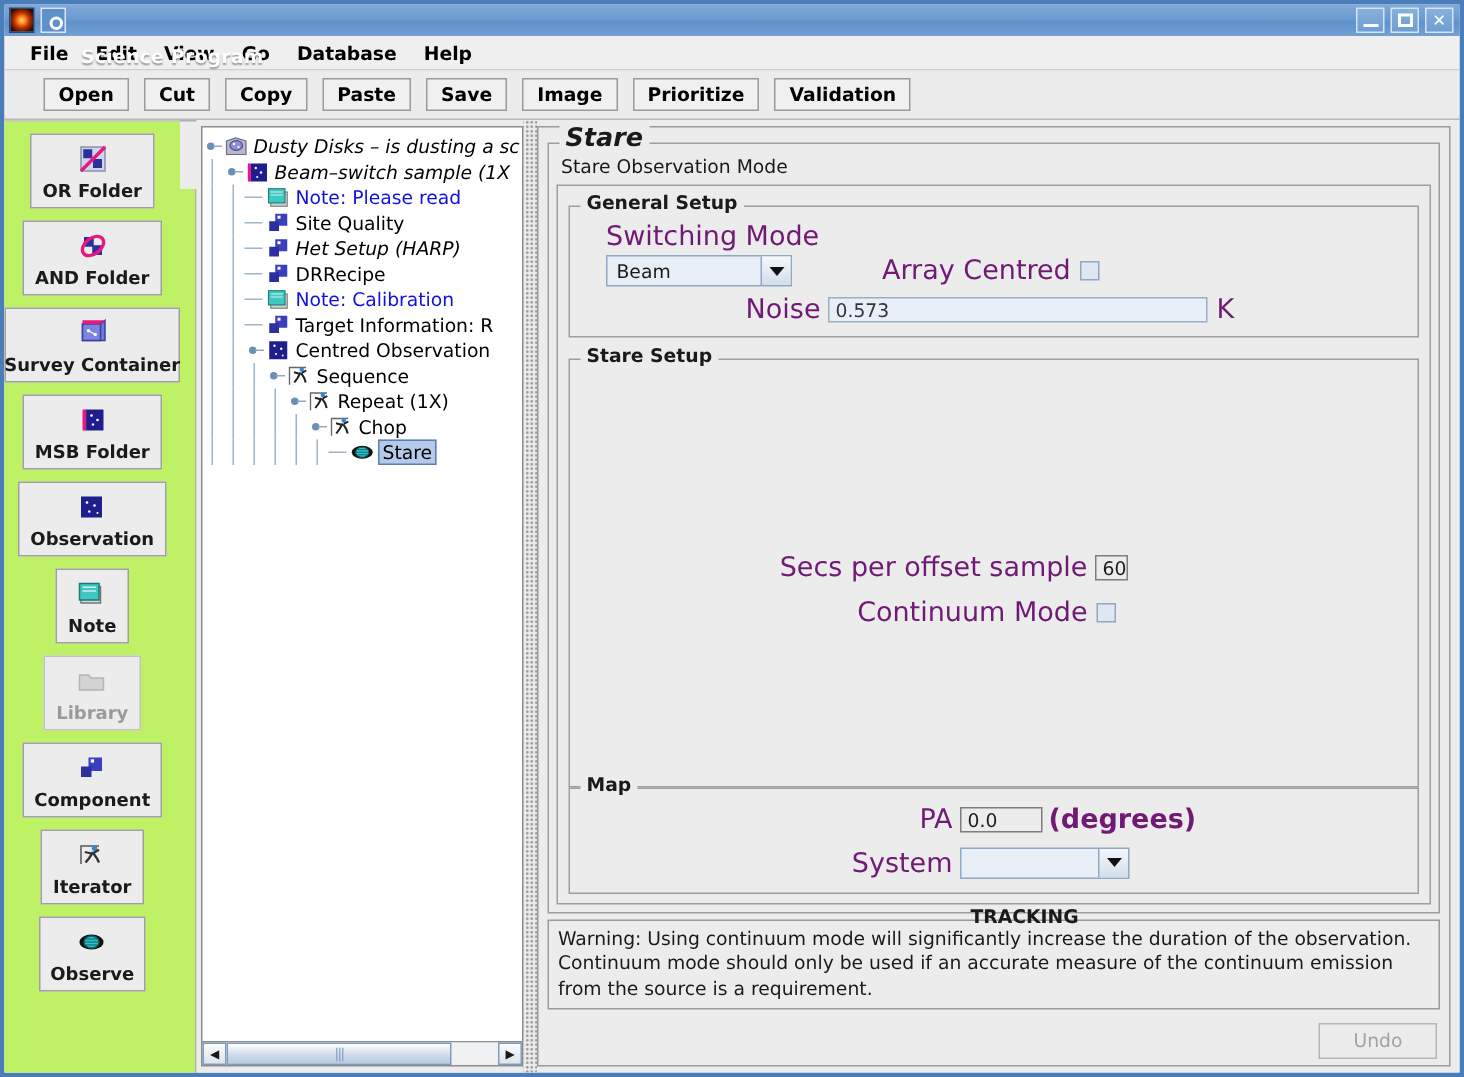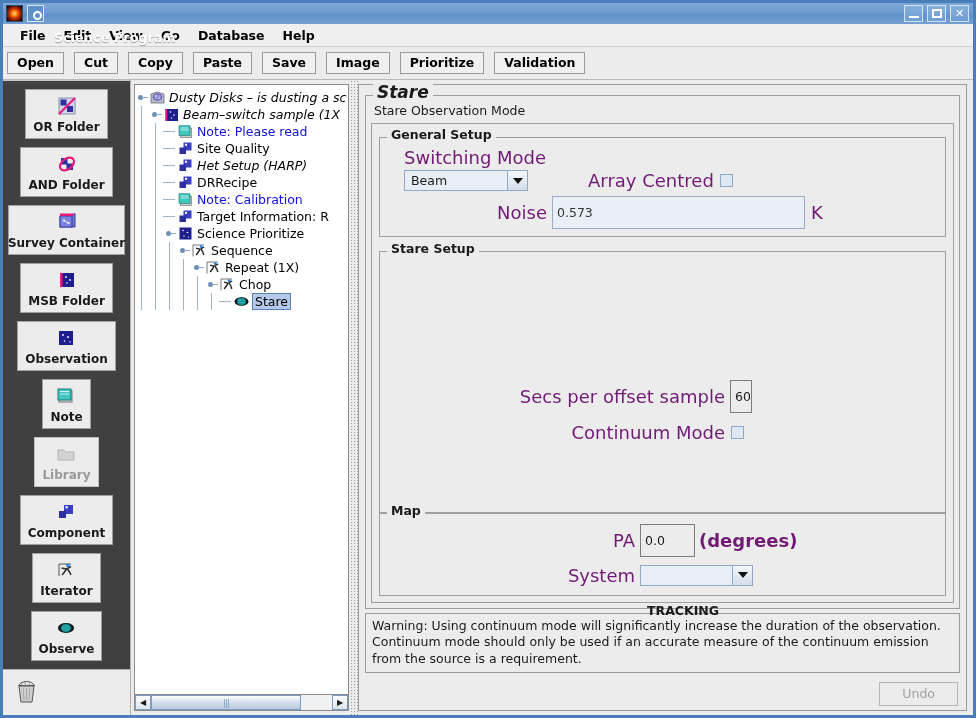--- a/index.html
+++ b/index.html
@@ -92,21 +92,21 @@
     color: #000;
     white-space: nowrap;
   }
 
   
   #toolbar {
     height: 32px; flex: 0 0 32px;
     background: #ececec;
     border-bottom: 1px solid #b8b8b8;
     display: flex; align-items: center;
-    padding-left: 4px;
+    padding-left: 26px;
     gap: 10px;
   }
   .tool-btn {
     border: 1px solid #9a9a9a;
     background: #f0f0f0;
     padding: 3px 9px 4px 9px;
     font-size: 12.5px;
     font-weight: bold;
     color: #000;
     line-height: 1.05;
@@ -118,23 +118,23 @@
     flex: 1 1 auto;
     display: flex;
     background: #ececec;
     min-height: 0;
     position: relative;
   }
 
   
   #palette {
     width: 127px; flex: 0 0 127px;
-    background: #404040;
+    background: #bef264;
     border-right: 1px solid #b0b0b0;
-    display: flex; flex-direction: column;
+    display: flex; 
   }
   #palette-scroll {
     flex: 1 1 auto;
     border-top: 1px solid #c6c6c6;
     display: flex; flex-direction: column; align-items: center;
     padding-top: 8px;
     gap: 8px;
     min-height: 0;
   }
   .pal-btn {
@@ -339,21 +339,21 @@
   .carrow i {
     display:block; width:0; height:0;
     border-left: 5px solid transparent;
     border-right: 5px solid transparent;
     border-top: 6px solid #111;
   }
 
   .tfield {
     border: 1px solid #9aadc4;
     background: #e9eff7;
-    height: 33px;
+    height: 17px;
     box-sizing: border-box;
     display: flex; align-items: center;
     padding: 0 4px;
     font-size: 12.5px; color: #333;
   }
   .tfield.plain { background: #ececec; border: 1px solid #7d7d7d; color: #1a1a1a; }
 
   .chk {
     width: 13px; height: 13px;
     border: 1px solid #8fa8c4;
@@ -685,21 +685,21 @@
               <span class="vline"></span>
               <span class="vline"></span>
               <span class="handle has"></span>
               <span class="tico"><svg width="17" height="15" viewBox="0 0 17 15">
                   <rect x="2.5" y="1.5" width="12" height="12" fill="#1e1f8c"></rect>
                   <circle cx="6" cy="4.5" r=".8" fill="#fff"></circle>
                   <circle cx="10.5" cy="6.5" r=".8" fill="#fff"></circle>
                   <circle cx="7" cy="10" r=".7" fill="#fff"></circle>
                   <circle cx="11.5" cy="11" r=".6" fill="#fff"></circle>
                 </svg></span>
-              <span class="tlabel">Science Prioritize</span>
+              <span class="tlabel">Centred Observation</span>
             </div>
             <div class="tnode">
               <span class="vline"></span>
               <span class="vline"></span>
               <span class="vline"></span>
               <span class="handle has"></span>
               <span class="tico"><svg width="17" height="15" viewBox="0 0 17 15">
                   <polyline points="2,13.5 2,2 13,2" fill="none" stroke="#666" stroke-width=".9"></polyline>
                   <circle cx="10.2" cy="3.4" r="1.5" fill="#2d8ae0"></circle>
                   <path d="M9.4 5.4 L7.4 9 L5.2 12" stroke="#222" stroke-width="1.4" fill="none"></path>

